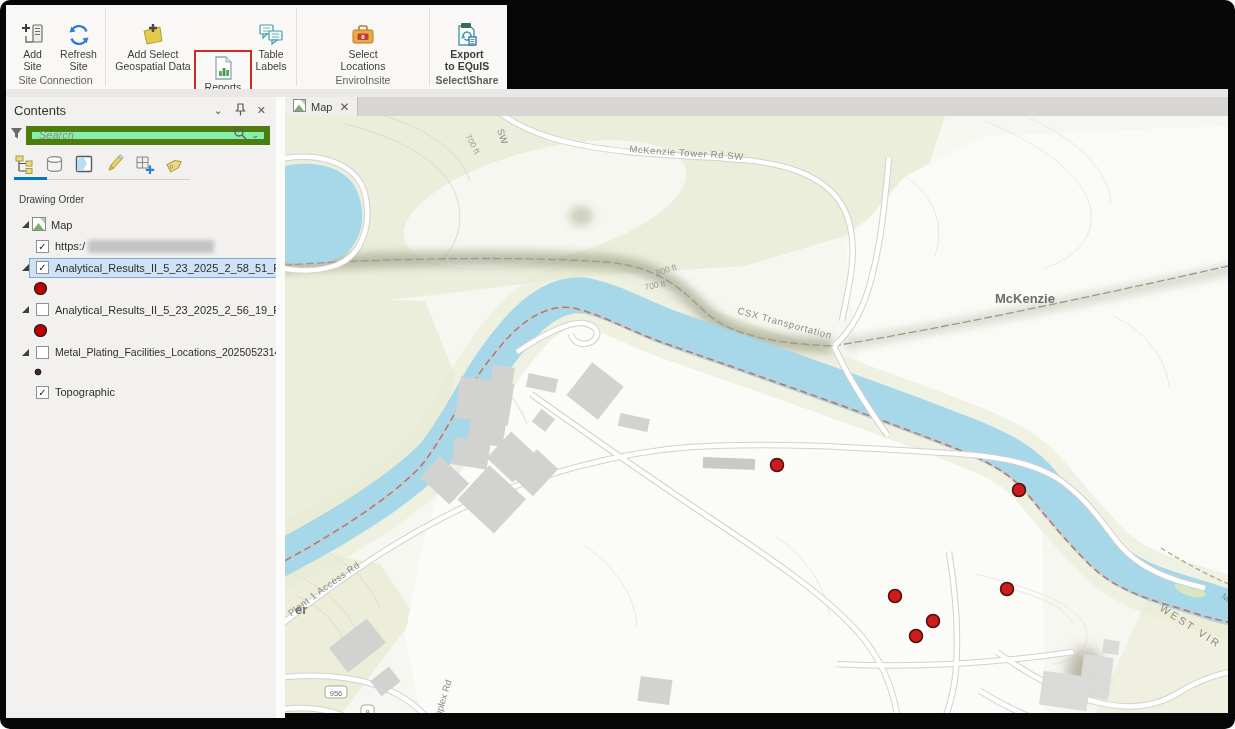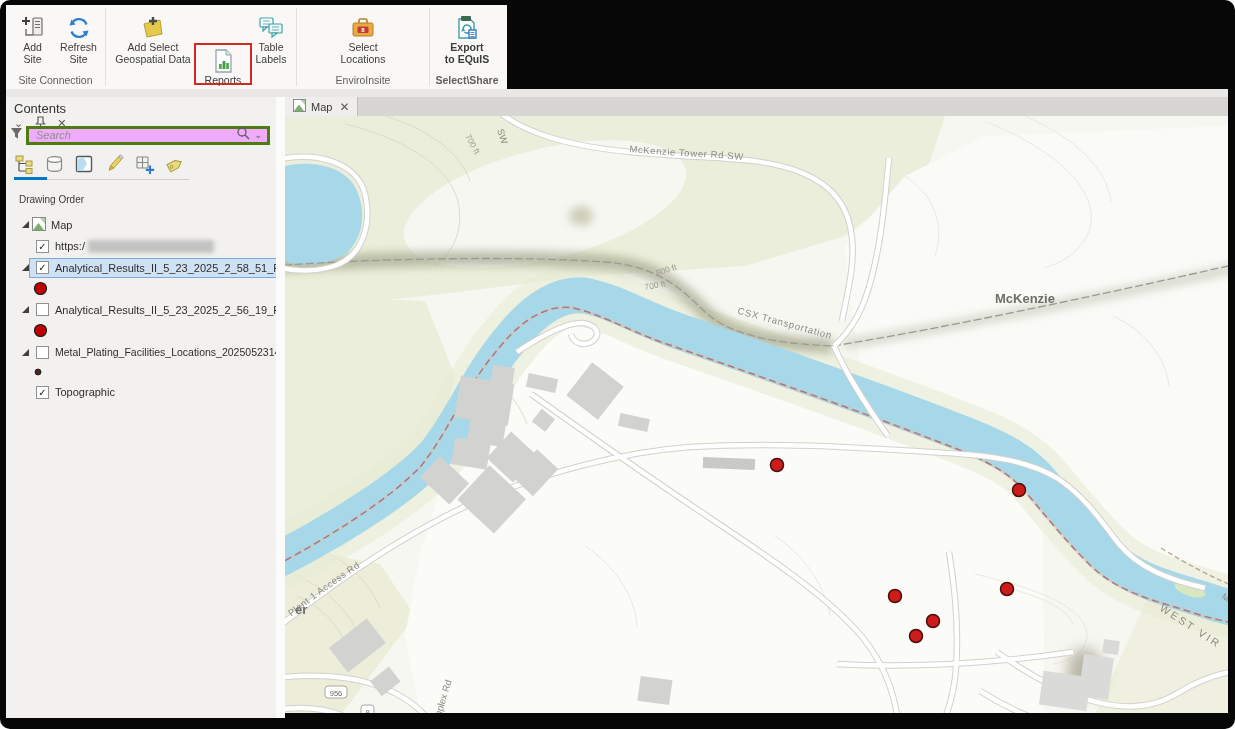--- a/index.html
+++ b/index.html
@@ -1,38 +1,38 @@
 <!DOCTYPE html>
 <html><head>
 <meta charset="utf-8">
 <style>
   html,body{margin:0;padding:0;background:#ffffff;}
   *{box-sizing:border-box;}
   .screen{position:relative;width:1235px;height:729px;background:#070707;border-radius:10px;overflow:hidden;font-family:"Liberation Sans",sans-serif;}
   
   .ribbon{position:absolute;left:6px;top:5px;width:501px;height:84px;background:#f9f8f6;display:flex;}
   .rgroup{display:flex;flex-direction:column;}
-  .rbtns{flex:1;display:flex;justify-content:center;align-items:flex-start;padding-top:8px;}
+  .rbtns{flex:1;display:flex;justify-content:center;align-items:flex-start;padding-top:15px;}
   .rbtn{display:flex;flex-direction:column;align-items:center;position:relative;padding-top:1px;cursor:default;}
   .rbtn .ic{height:28px;display:flex;align-items:center;justify-content:center;}
   .rbtn .lbl{font-size:10.5px;line-height:11.5px;color:#3d3d3b;text-align:center;white-space:nowrap;}
   .glabel{height:16px;font-size:10.5px;color:#5f5f5c;text-align:center;line-height:15px;}
   .rsep{width:1px;background:#e2e0dc;margin:3px 0;}
   .hlbox{position:absolute;left:-4px;top:-3px;right:-4px;bottom:2px;border:2px solid #cf2a21;pointer-events:none;}
   .chev{font-size:8px;color:#3d3d3b;}
   
   .strip{position:absolute;left:6px;top:89px;width:1222px;height:8px;background:#eae8e6;}
   
   .contents{position:absolute;left:6px;top:97px;width:270px;height:621px;background:#f2f1ef;color:#2e2e2c;overflow:hidden;}
   .gutter{position:absolute;left:276px;top:97px;width:9px;height:621px;background:#fbfbf9;}
-  .c-head{display:flex;align-items:flex-start;height:22px;padding:4px 10px 0 8px;flex-direction:column;}
+  .c-head{display:flex;align-items:center;height:22px;padding:4px 10px 0 8px;}
   .c-title{font-size:13px;color:#333331;flex:1;}
   .c-hicons{display:flex;gap:11px;align-items:center;color:#5a5a57;font-size:11px;}
   .c-search{display:flex;align-items:center;margin:6px 6px 0 3px;gap:2px;}
-  .sbox{flex:1;height:19px;background:#f0abfc;border:3px solid #4d7c0f;display:flex;align-items:center;padding:0 5px;}
+  .sbox{flex:1;height:19px;background:#86efac;border:6px solid #4d7c0f;display:flex;align-items:center;padding:0 5px;}
   .sbox input{flex:1;border:none;outline:none;font-size:11px;font-family:"Liberation Sans",sans-serif;background:transparent;color:#333;}
   .sbox input::placeholder{font-style:italic;color:#8f8f8a;}
   .c-tools{display:flex;gap:9px;padding:9px 0 0 8px;height:31px;}
   .c-uline{position:relative;height:4px;margin:1px 8px 0 8px;}
   .c-uline .track{position:absolute;left:0;right:78px;top:2px;height:1px;background:#d2d0cd;}
   .c-uline .blue{position:absolute;left:0;top:0;width:33px;height:3px;background:#0079c1;}
   .c-section{font-size:10px;color:#3a3a38;padding:13px 0 0 13px;}
   .tree{margin-top:9px;font-size:11px;color:#2e2e2c;}
   .trow{display:flex;align-items:center;height:21px;}
   .exp{width:9px;height:9px;margin-left:15px;flex:none;}

